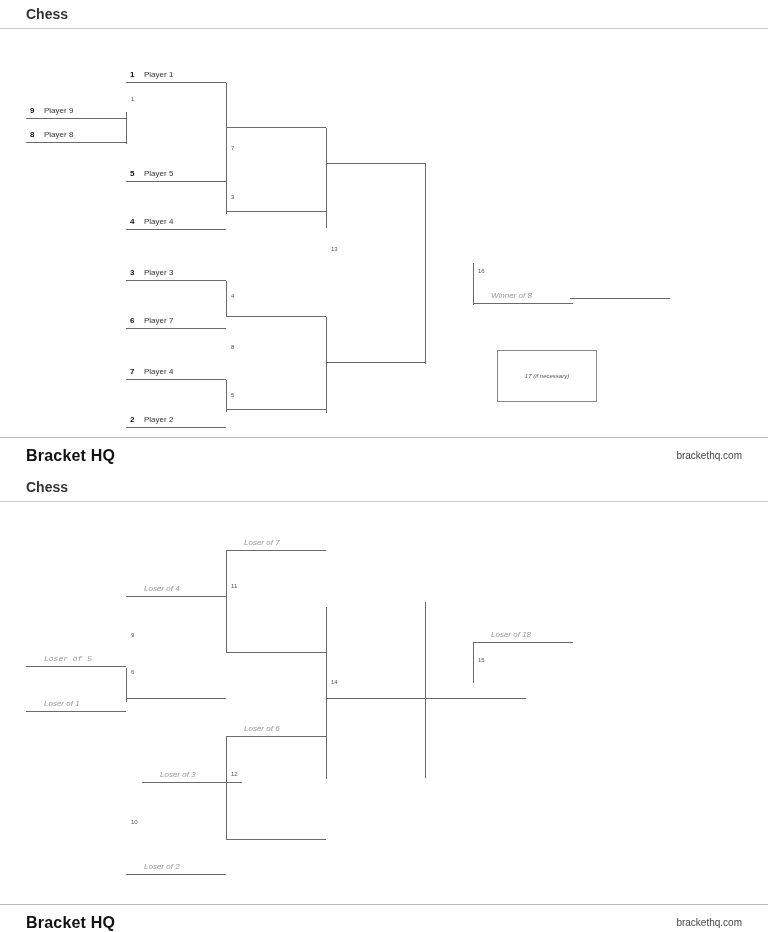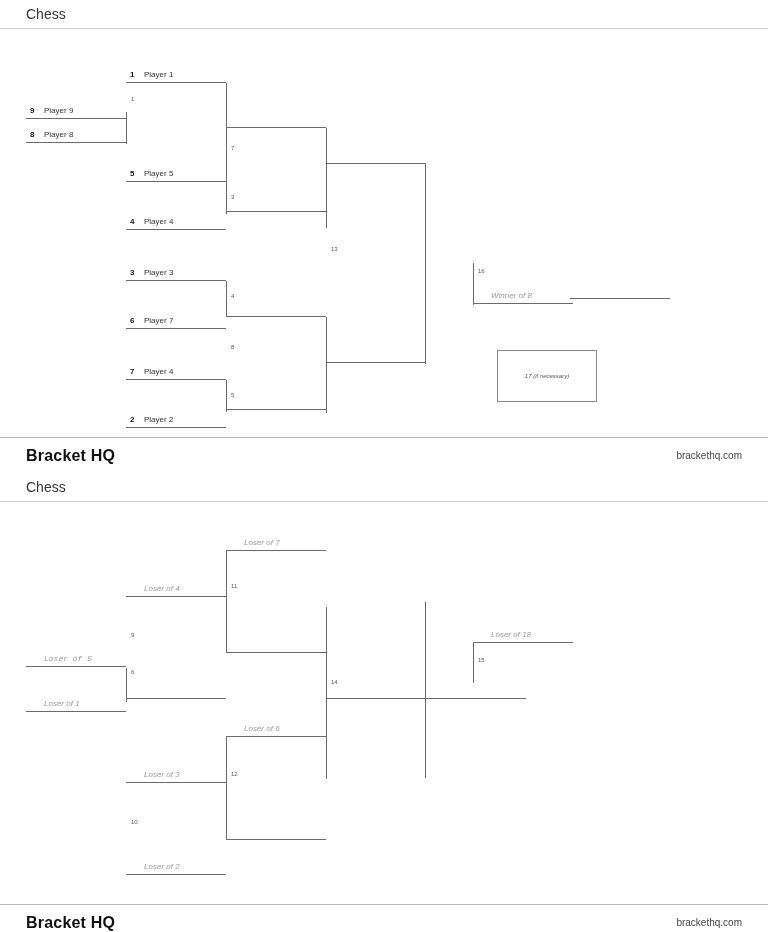--- a/index.html
+++ b/index.html
@@ -24,21 +24,21 @@
     height: 29px;
     border-bottom: 1px solid #cccccc;
     display: flex;
     align-items: center;
     padding-left: 26px;
     box-sizing: border-box;
   }
   .page-title {
     font-size: 14px;
     color: #333;
-    font-weight: 400;
+    font-weight: 700;
   }
   .bracket-area {
     position: relative;
     width: 768px;
   }
   .footer-bar {
     position: relative;
     height: 36px;
     border-top: 1px solid #bbbbbb;
     display: flex;
@@ -210,21 +210,21 @@
       </div>
       <div class="slot" style="left: 26px; top: 144px; width: 100px; font-family: Liberation Mono, monospace;">
         <span class="nm placeholder">Loser of 5</span>
       </div>
       <div class="slot" style="left: 26px; top: 189px; width: 100px;">
         <span class="nm placeholder">Loser of 1</span>
       </div>
       <div class="slot" style="left: 226px; top: 214px; width: 100px;">
         <span class="nm placeholder">Loser of 6</span>
       </div>
-      <div class="slot" style="left: 126px; top: 260px; width: 100px;">
+      <div class="slot" style="left: 142px; top: 260px; width: 100px;">
         <span class="nm placeholder">Loser of 3</span>
       </div>
       <div class="slot" style="left: 126px; top: 352px; width: 100px;">
         <span class="nm placeholder">Loser of 2</span>
       </div>
       <div class="slot" style="left: 473px; top: 120px; width: 100px;">
         <span class="nm placeholder">Loser of 18</span>
       </div>
       <div class="slot" style="left: 126px; top: 176px; width: 100px;"></div>
       <div class="slot" style="left: 226px; top: 130px; width: 100px;"></div>

